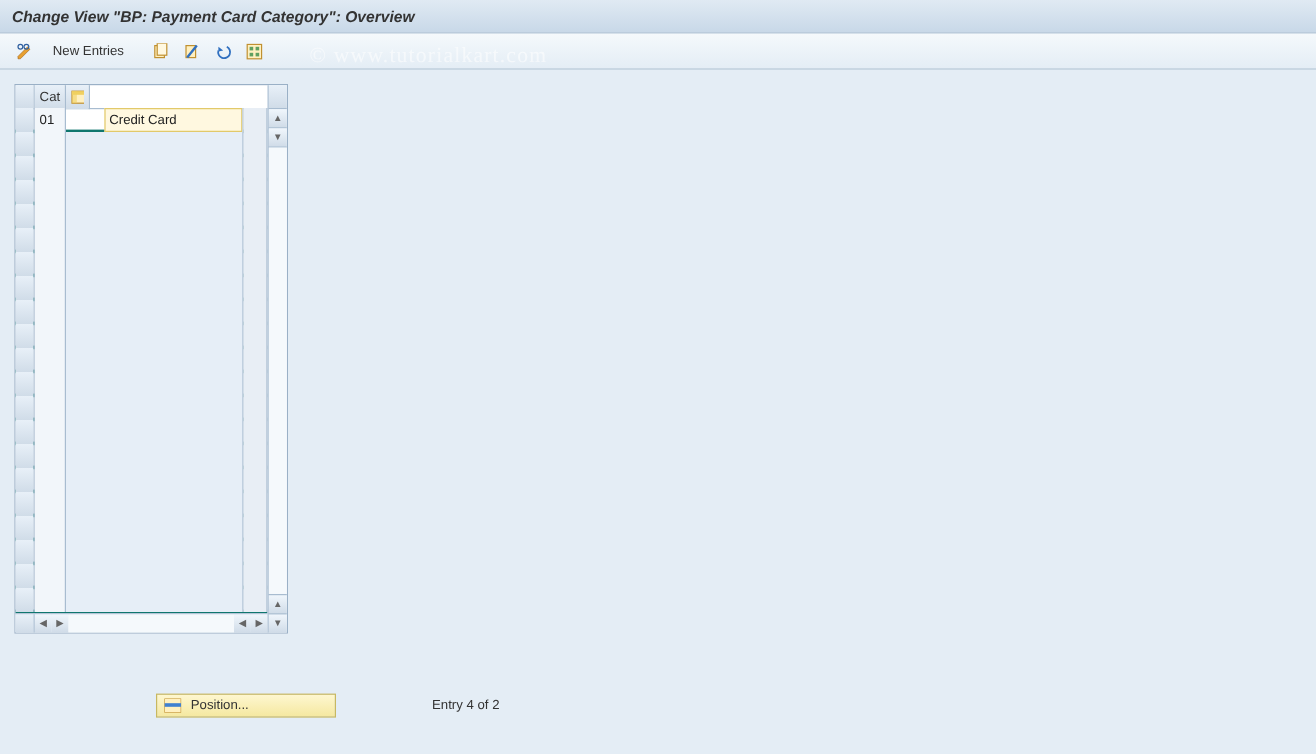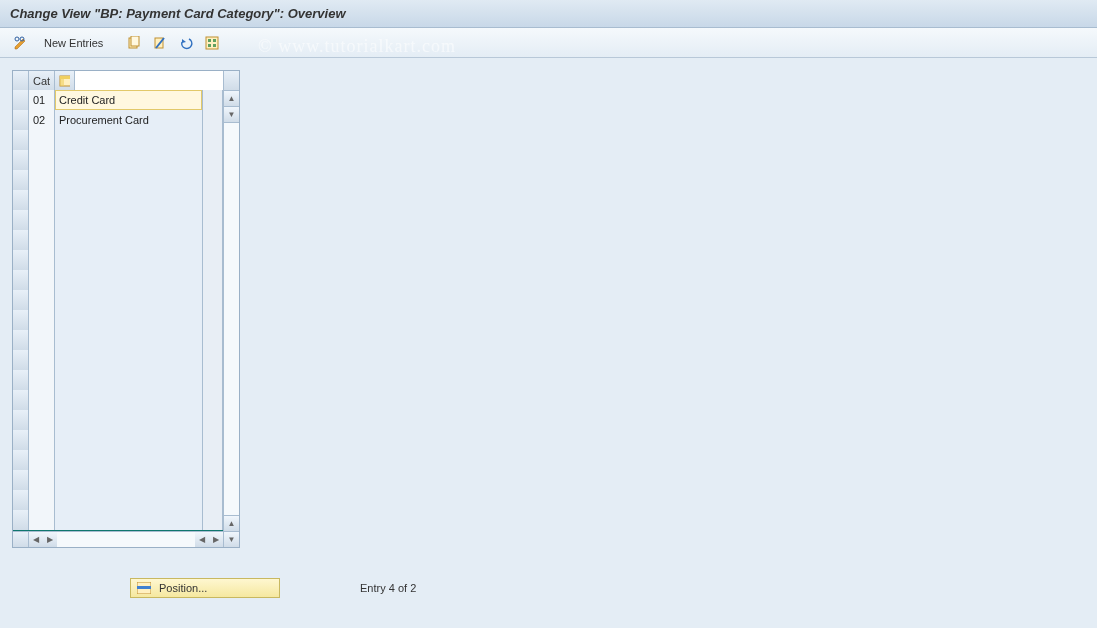--- a/index.html
+++ b/index.html
@@ -109,21 +109,21 @@
       height: 20px;
       align-items: center;
     }
     .td {
       background: #e8eef5;
       font-size: 11px;
       color: #222;
     }
     .td.cat { background: #f2f6fa;}
     .td.desc { background: #e6eef7; }
-    .td.desc.selected { background: #fff8e0; box-shadow: inset 0 0 0 1px #e2c96a; }
+    .td.desc.selected { background: #fff8e0; box-shadow: inset 0 0 0 1px #e2c96a; margin-left: 32px; }
     .td input {
       border: none;
       background: transparent;
       width: 100%;
       font-size: 11px;
       font-family: inherit;
       outline: none;
       color: #222;
     }
     .vscroll {
@@ -258,30 +258,20 @@
         </div>
       </div>
       <div class="tbody" id="tbody">
           <div class="trow">
             <div class="rowsel"></div>
             <div class="td cat">
               <input value="01" style="">
             </div>
             <div class="td desc selected">
               <input value="Credit Card" style="">
-            </div>
-            <div class="td" style="width:20px;padding:0;"></div>
-          </div>
-          <div class="trow">
-            <div class="rowsel"></div>
-            <div class="td cat">
-              <input value="02" style="">
-            </div>
-            <div class="td desc">
-              <input value="Procurement Card" style="">
             </div>
             <div class="td" style="width:20px;padding:0;"></div>
           </div>
           <div class="trow">
             <div class="rowsel"></div>
             <div class="td cat"></div>
             <div class="td desc"></div>
             <div class="td" style="width:20px;padding:0;"></div>
           </div>
           <div class="trow">

